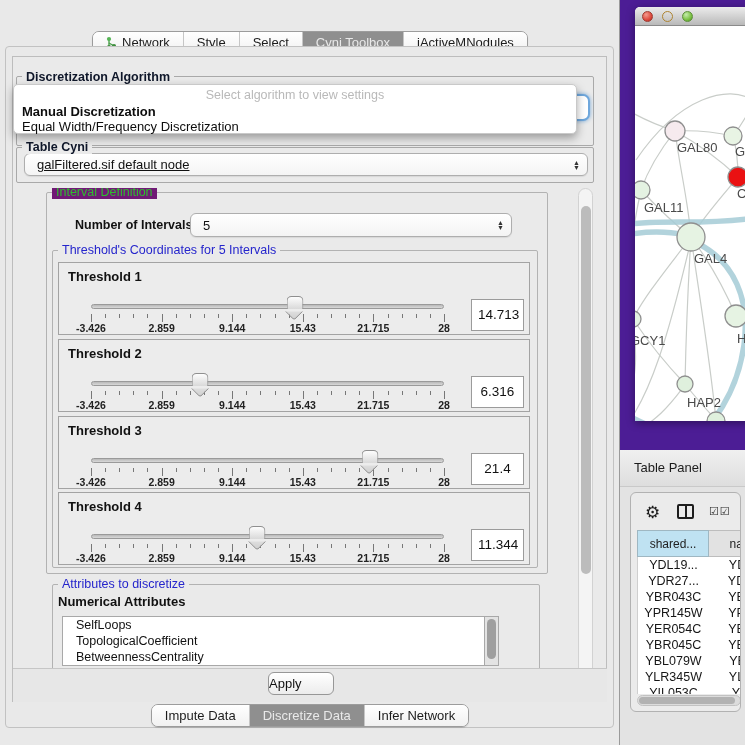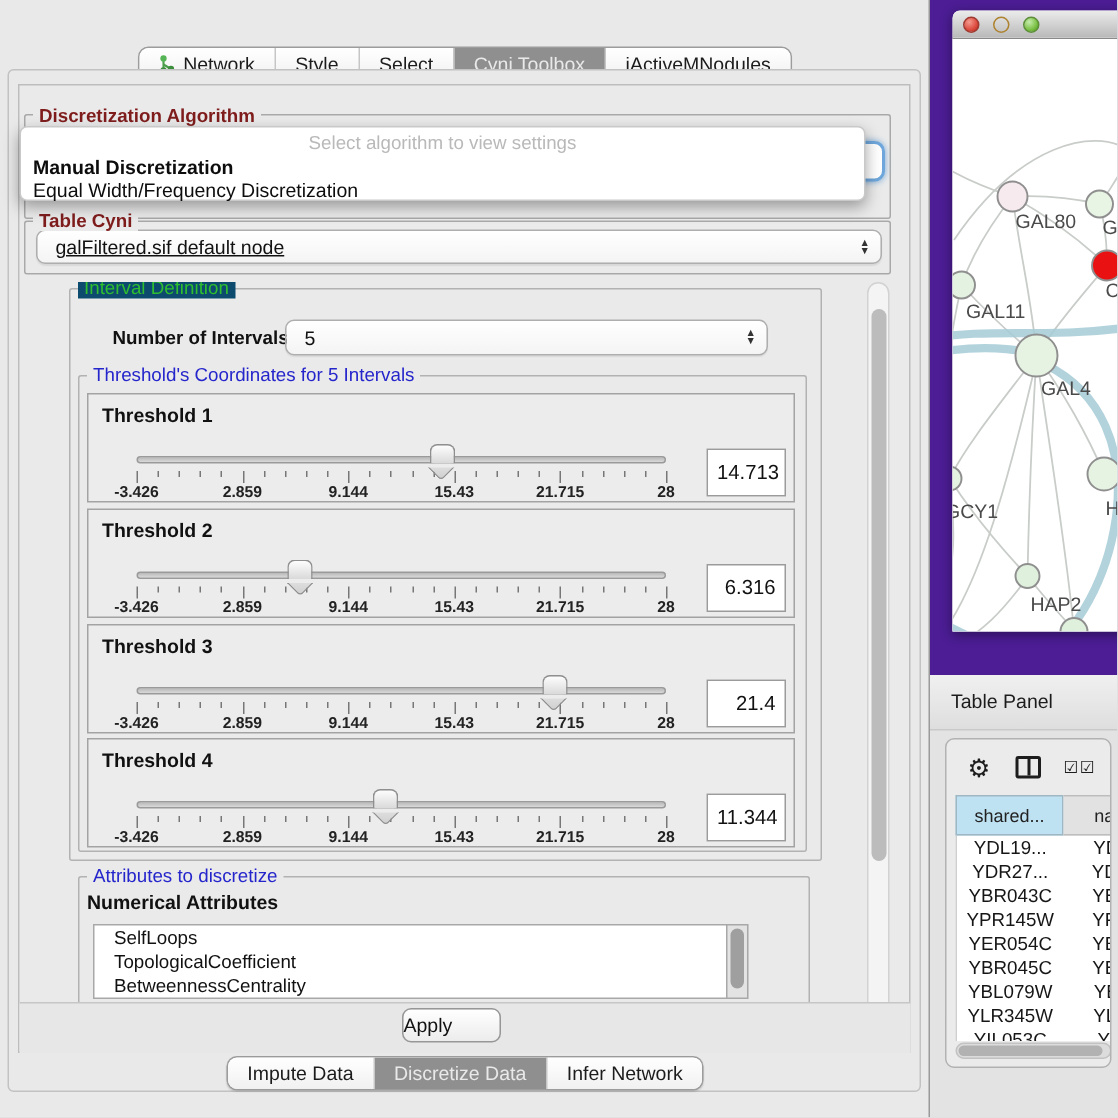--- a/index.html
+++ b/index.html
@@ -20,21 +20,21 @@
   .seg .tab{display:flex;align-items:center;gap:5px;padding:0 13px;font-size:13px;color:#1c1c1c;background:linear-gradient(#ffffff,#f1f1f1);border-right:1px solid #c6c6c6;cursor:default;white-space:nowrap;}
   .seg .tab:last-child{border-right:none;}
   .seg .tab.sel{background:#8f8f8f;color:#e9e9e9;}
 
   
   #outer-frame{position:absolute;left:5px;top:46px;width:609px;height:682px;border:1px solid #c2c2c2;border-radius:4px;background:#e9e9e9;}
   #inner-panel{position:absolute;left:12px;top:56px;width:595px;height:646px;border:1px solid #bdbdbd;background:#eaeaea;}
 
   .groupbox{position:absolute;border:1px solid #a9a9a9;border-radius:2px;}
   .group-title{position:absolute;background:#eaeaea;padding:0 4px;font-size:12.5px;white-space:nowrap;z-index:2;}
-  .gt-dark{color:#7f1d1d;font-weight:600;}
+  .gt-dark{color:#0f172a;font-weight:600;}
   .gt-green{color:#2ebe2e;}
   .gt-blue{color:#2525cc;}
 
   
   #algo-group{left:16px;top:76px;width:578px;height:70px;}
   #algo-title{left:22px;top:70px;}
   #algo-combo{position:absolute;left:24px;top:94px;width:566px;height:27px;background:#fff;border:2px solid #6fa7dc;border-radius:7px;box-shadow:0 0 4px #74a7d8;}
 
   
   #popup{position:absolute;left:13px;top:84px;width:564px;height:50px;background:#fff;border:1px solid #c9c9c9;border-radius:5px;box-shadow:0 4px 10px rgba(0,0,0,.35);z-index:50;}
@@ -67,21 +67,21 @@
   .track{position:absolute;left:0;top:41px;width:353px;height:5px;background:linear-gradient(#b9b9b9,#d9d9d9);border:1px solid #9a9a9a;border-radius:4px;}
   .handle{position:absolute;top:33px;width:17px;height:20px;transform:translateX(-50%);z-index:3;}
   .handle .cap{position:absolute;left:0;top:0;width:17px;height:13px;background:linear-gradient(#fdfdfd,#d9d9d9);border:1px solid #8f8f8f;border-bottom:none;border-radius:5px 5px 0 0;}
   .handle .pt{position:absolute;left:1.6px;top:9px;width:13.2px;height:13.2px;transform:rotate(45deg);background:linear-gradient(135deg,#efefef,#cfcfcf);border:1px solid #8f8f8f;border-top:none;border-left:none;border-radius:0 0 3px 0;clip-path:polygon(100% 0,100% 100%,0 100%);}
   .ticks{position:absolute;left:0;top:51px;width:353px;height:8px;}
   .tick{position:absolute;top:0;width:1px;background:#777;}
   .tick.minor{height:4px;}
   .tick.major{height:8px;}
   .tick-labels{position:absolute;left:0;top:59px;width:353px;height:12px;}
   .tick-label{position:absolute;transform:translateX(-50%);font-size:10.5px;font-weight:700;color:#222;white-space:nowrap;}
-  .thr-field{position:absolute;left:412px;top:36px;width:53px;height:32px;background:#fff;border:1px solid #9b9b9b;font-size:13.5px;color:#111;text-align:right;padding:0 6px;line-height:30px;}
+  .thr-field{position:absolute;left:412px;top:36px;width:53px;height:32px;background:#fff;border:1px solid #9b9b9b;font-size:13.5px;color:#111;text-align:center;padding:0 6px;line-height:30px;}
 
   #attr-group{left:38px;top:396px;width:488px;height:110px;border:1px solid #b2b2b2;}
   #attr-title{left:44px;top:389px;}
   #attr-label{position:absolute;left:44px;top:406px;font-size:13px;font-weight:700;color:#111;}
   #attr-list{position:absolute;left:48px;top:428px;width:422px;height:50px;background:#fff;border:1px solid #a8a8a8;border-right:none;overflow:hidden;}
   .attr-item{height:16px;font-size:12.5px;color:#111;padding-left:13px;line-height:16px;white-space:nowrap;}
   #attr-scroll{position:absolute;left:470px;top:428px;width:15px;height:50px;background:#e3e3e3;border:1px solid #a8a8a8;}
   #attr-scroll .thumb{position:absolute;left:2px;top:2px;width:9px;height:40px;background:#9f9f9f;border-radius:5px;}
 
   
@@ -171,21 +171,21 @@
     <div id="tabledata-combo" class="combo">
       <span>galFiltered.sif default node</span>
       <span class="arrows">
           <span>▲</span>
           <span>▼</span>
         </span>
     </div>
 
     <div id="viewport">
       <div id="interval-group" class="groupbox"></div>
-      <span id="interval-title" class="group-title gt-green" style="background:#0c4a6e;">Interval Definition</span>
+      <span id="interval-title" class="group-title gt-green" style="background:#701a75;">Interval Definition</span>
       <span id="noi-label">Number of Intervals</span>
       <div id="noi-combo" class="combo">
         <span>5</span>
         <span class="arrows">
             <span>▲</span>
             <span>▼</span>
           </span>
       </div>
       <div id="thr-group" class="groupbox"></div>
       <span id="thr-title" class="group-title gt-blue">Threshold's Coordinates for 5 Intervals</span>

